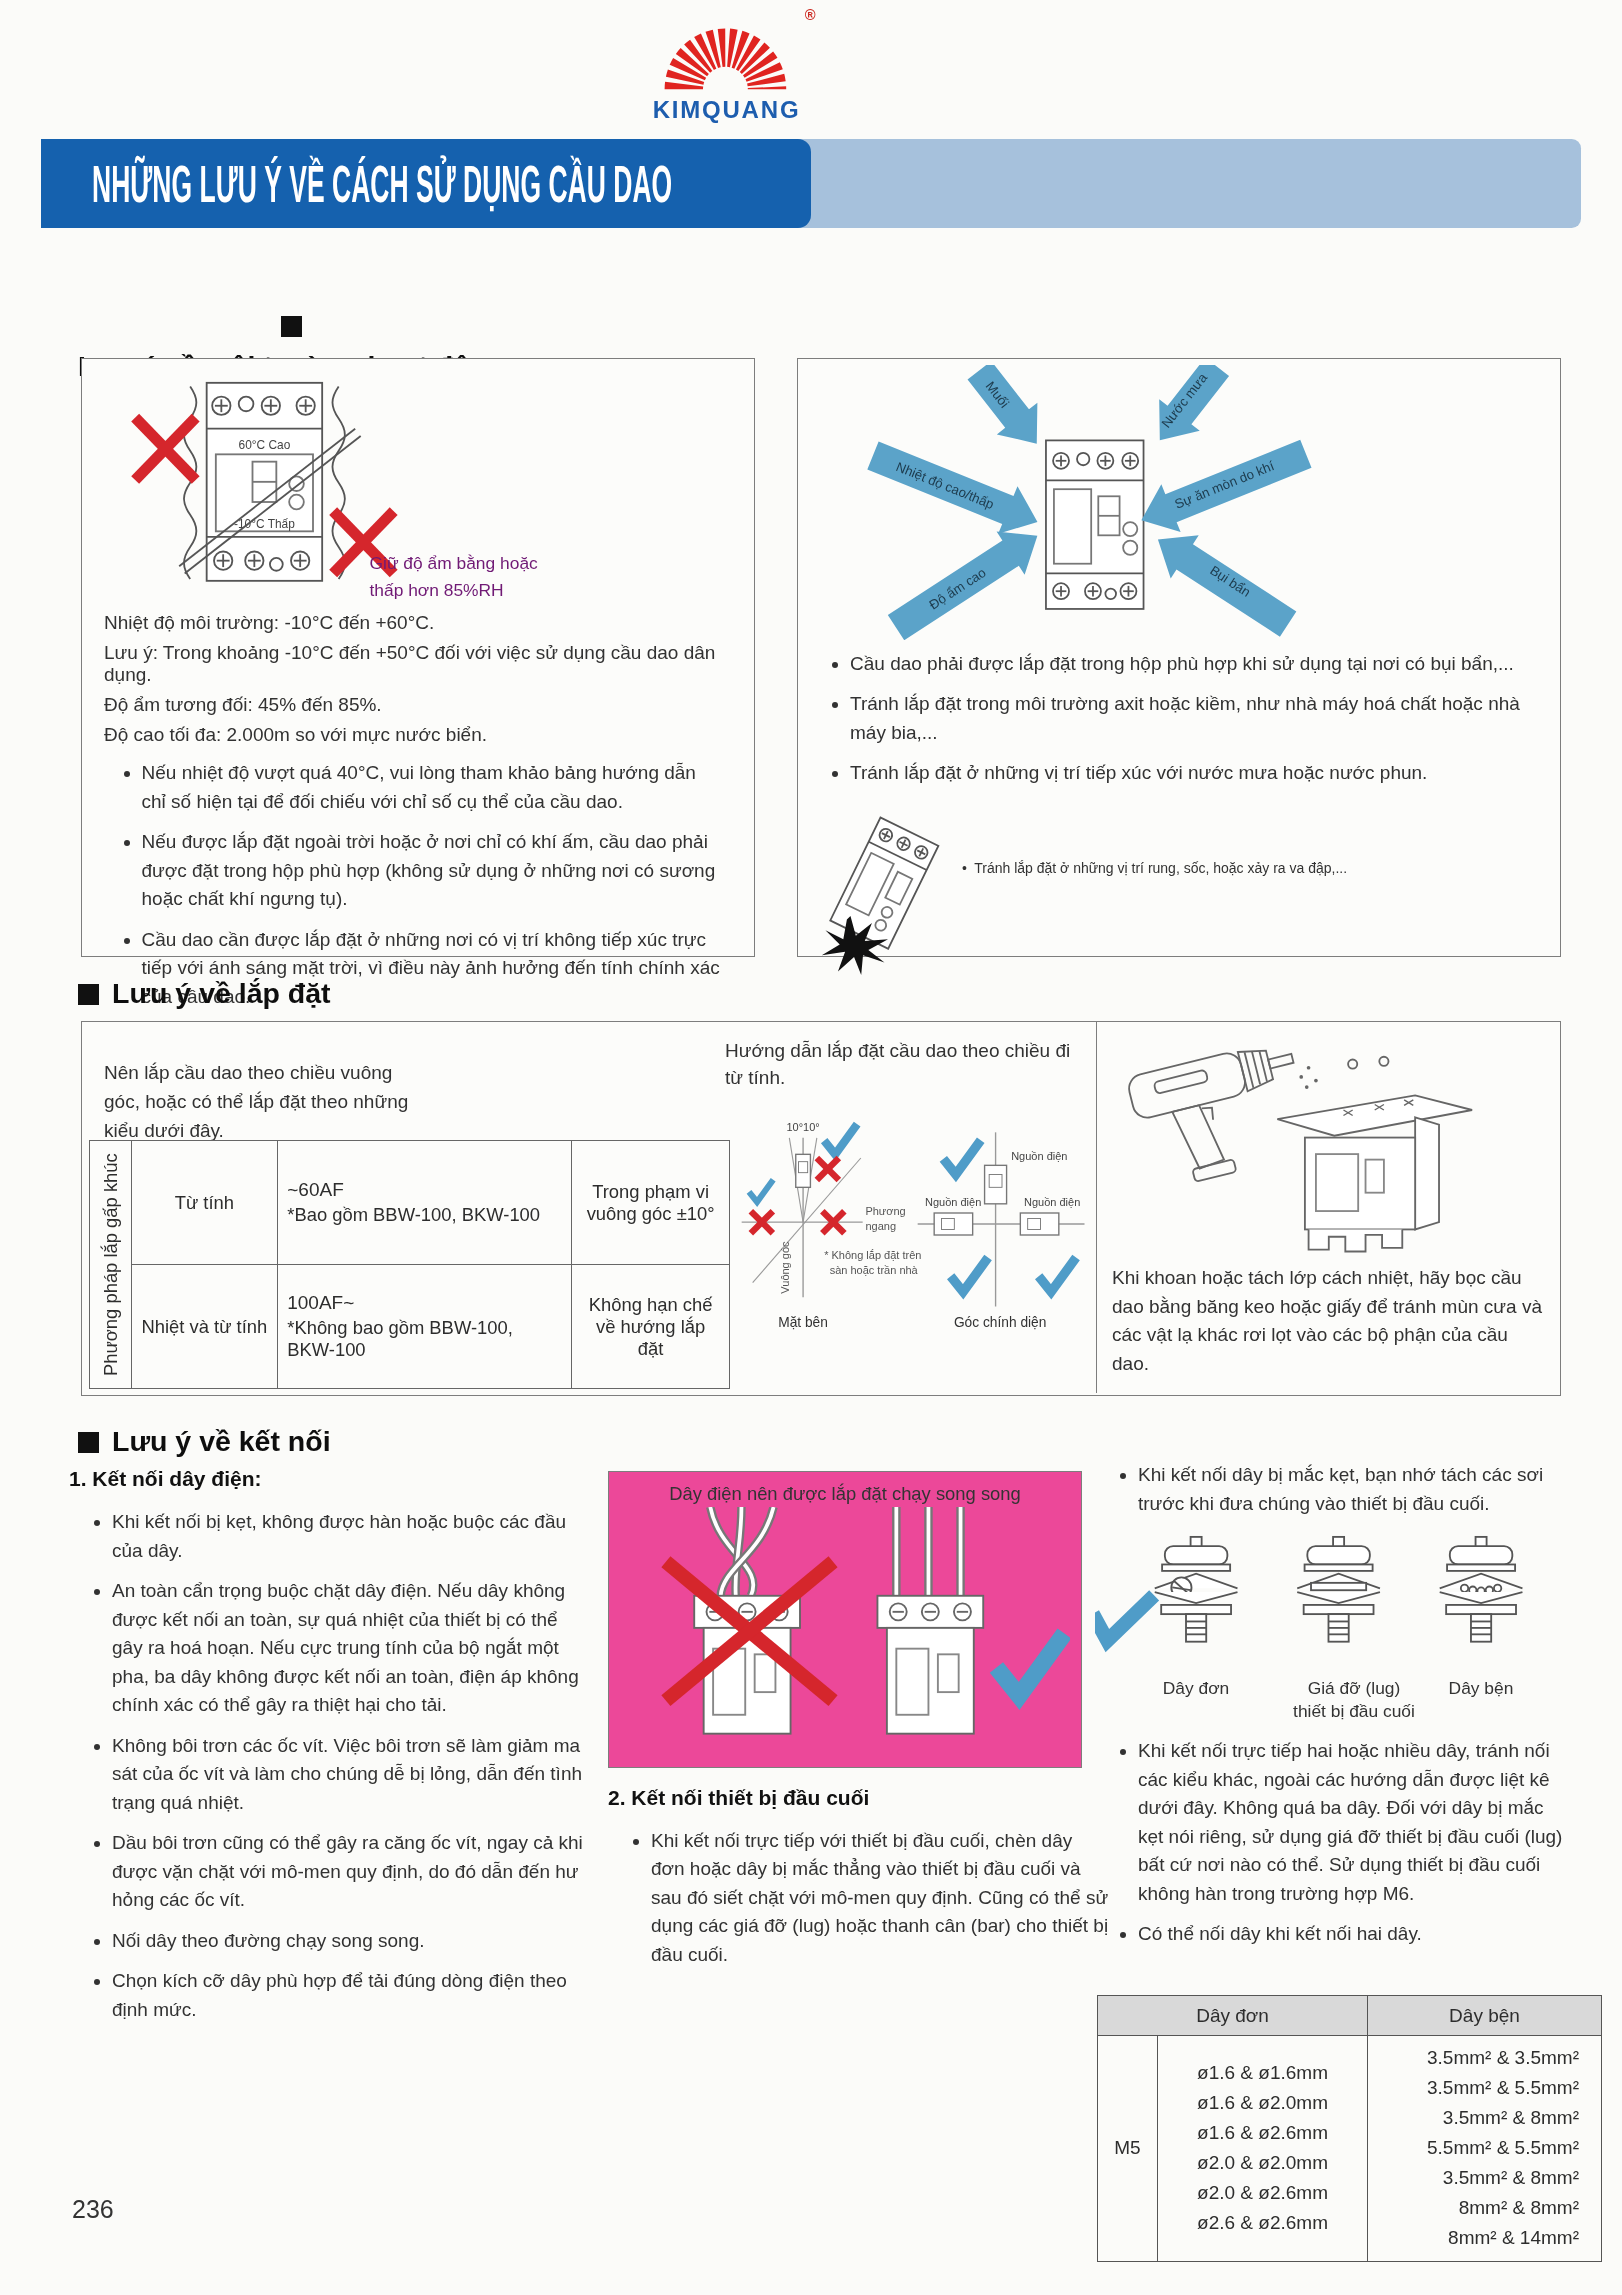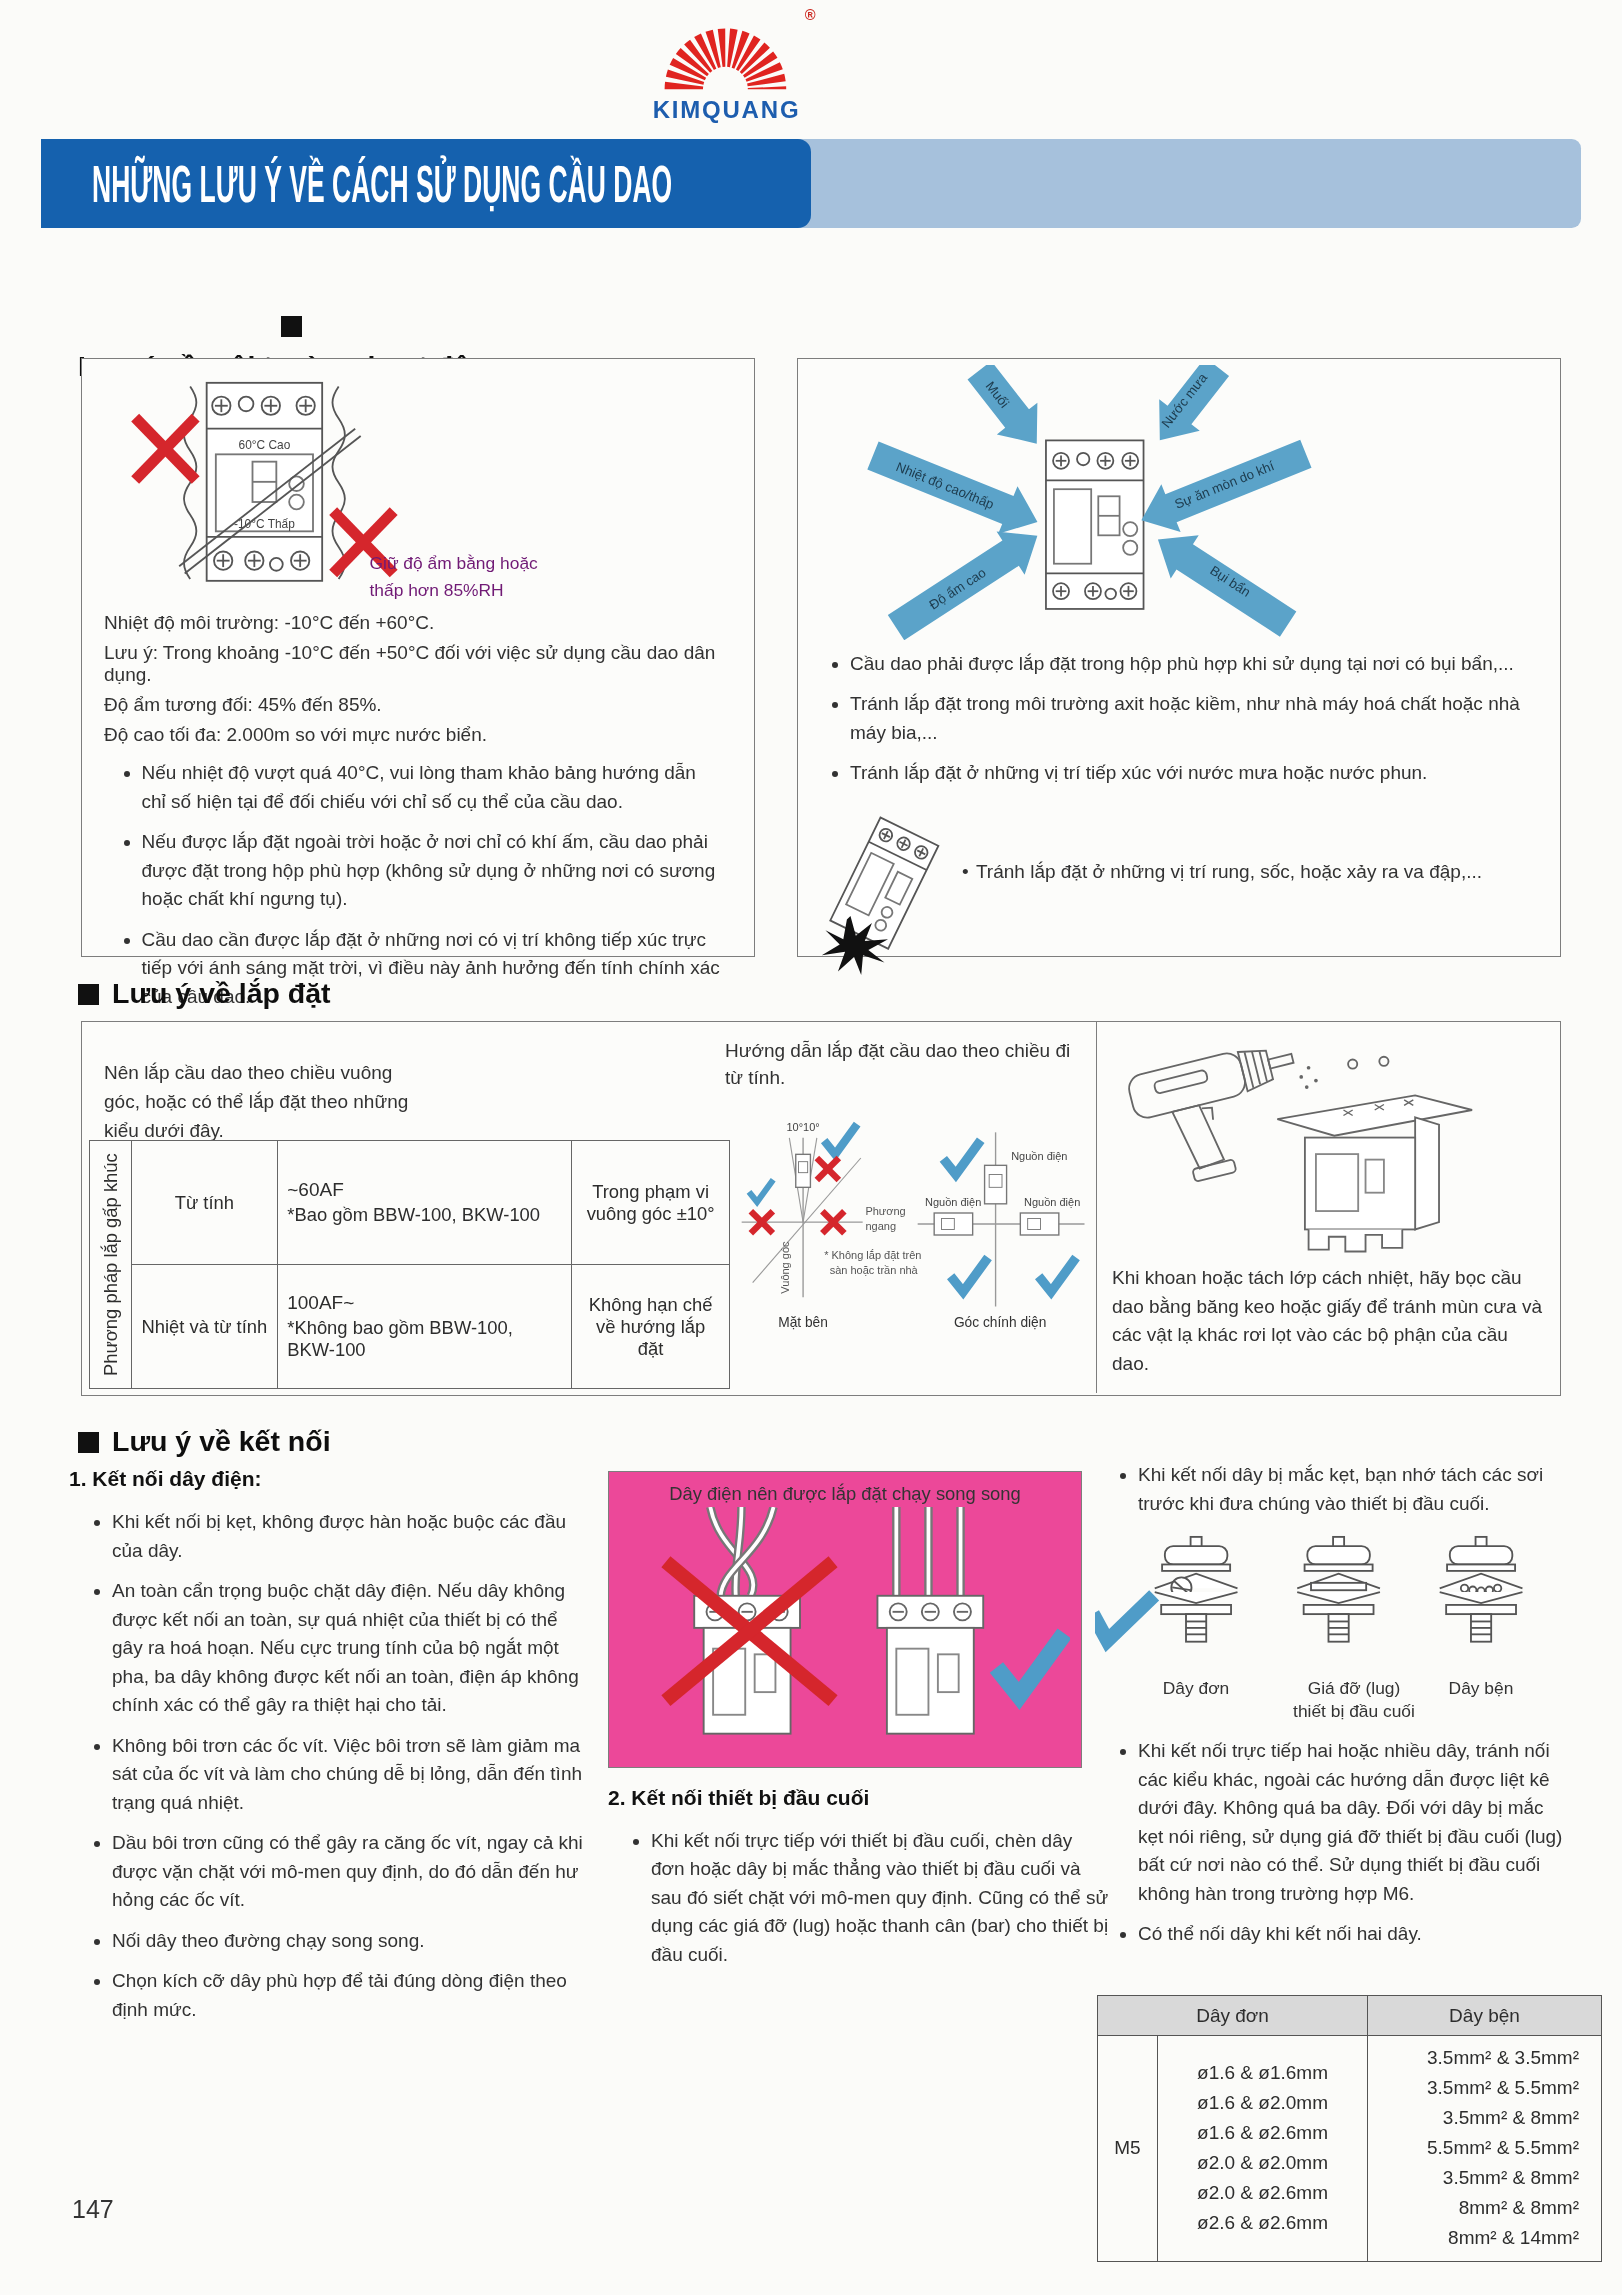--- a/index.html
+++ b/index.html
@@ -30,21 +30,21 @@
   ul.dots{margin:17px;padding:0 0 0 26px;}
   ul.dots li{margin:0 0 12px 0;font-size:19px;line-height:1.5;color:#323232;}
   
   .env-left{left:81px;top:358px;width:674px;height:599px;padding:7.3px 16.5px;}
   .env-illus{position:relative;height:237px;}
   .env-caption{position:absolute;left:271px;top:184px;width:248px;font-size:17.4px;line-height:1.55;color:#701a75;}
   .info-lines p{margin:8.3px 0;font-size:19px;padding-left:5.5px;}
   
   .env-right{left:797px;top:358px;width:764px;height:599px;padding:5.5px 13px;}
   .shock-row{display:flex;margin-top:3.7px;}
-  .shock-text{flex:1;padding:53px 0 0 13px;font-size:19px;line-height:1.5;}
+  .shock-text{flex:1;padding:53px 0 0 13px;font-size:14px;line-height:1.5;}
   .shock-text .dot{margin-right:7.3px;}
   
   .install-box{left:81px;top:1021px;width:1480px;height:375px;}
   .inst-div{position:absolute;left:1014px;top:0;height:371px;border-left:1.8px solid #7d7d7d;}
   .inst-intro{position:absolute;left:22px;top:16.5px;width:323px;font-size:19px;line-height:1.55;}
   table.inst{position:absolute;left:7.3px;top:118px;border-collapse:collapse;}
   table.inst td{border:1.8px solid #666;font-size:18.4px;color:#2d2d2d;padding:5.5px 9.2px;vertical-align:middle;}
   td.vlabel{width:27.5px;writing-mode:vertical-rl;transform:rotate(180deg);text-align:center;font-size:17.4px;color:#333;padding:3.7px 1.8px;}
   td.m-col{width:127px;text-align:center;height:112px;}
   td.r-col{width:275px;padding-left:14.7px;}
@@ -564,16 +564,16 @@
           <div class="wline">5.5mm² &amp; 5.5mm²</div>
           <div class="wline">3.5mm² &amp; 8mm²</div>
           <div class="wline">8mm² &amp; 8mm²</div>
           <div class="wline">8mm² &amp; 14mm²</div>
         </td>
       </tr>
     </tbody>
       </table>
   </div>
 
-  <div class="abs pagenum">147</div>
+  <div class="abs pagenum">236</div>
 
 </div>
 
 
 </body></html>

